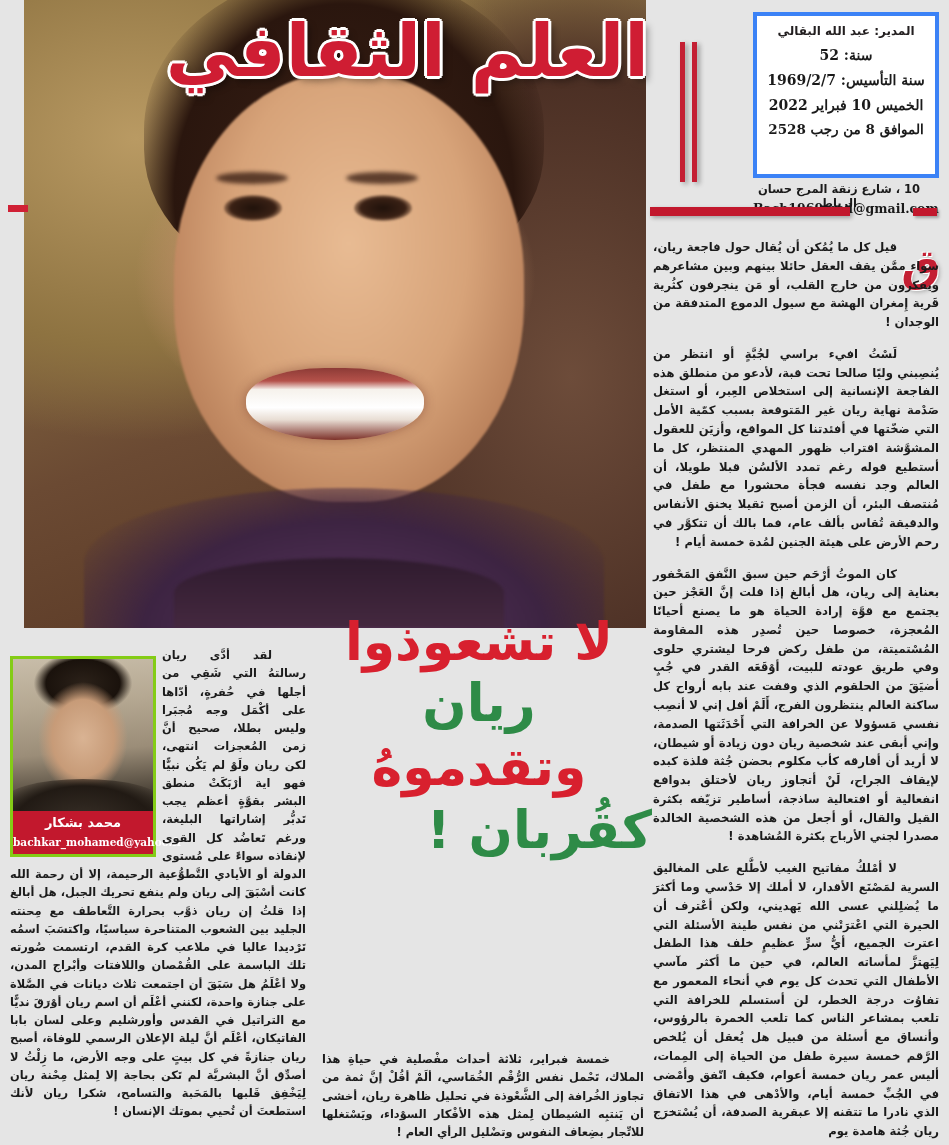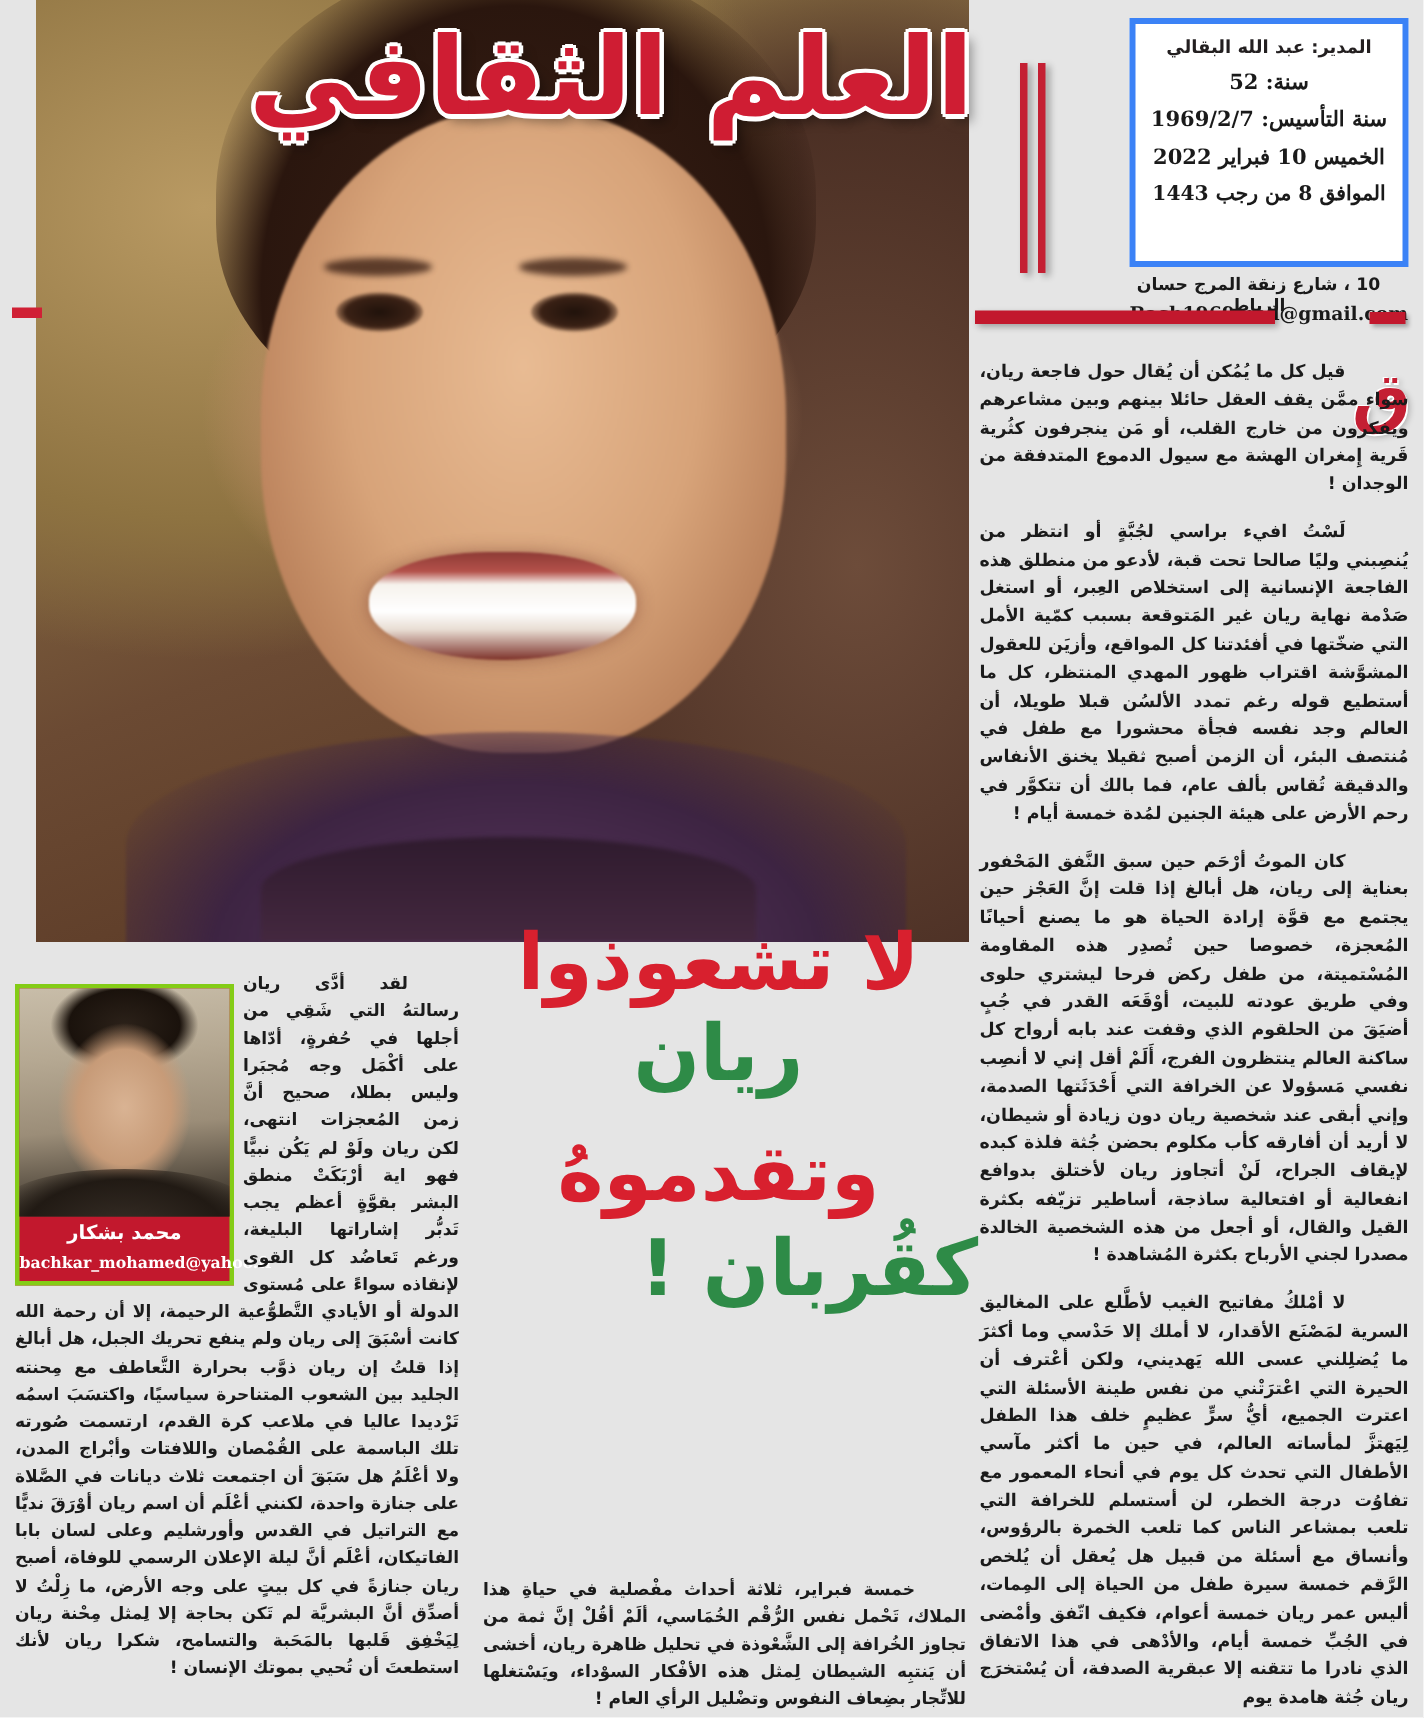--- a/index.html
+++ b/index.html
@@ -205,21 +205,21 @@
     direction: rtl;
     text-align: center;
     font-family: "DejaVu Sans", "Liberation Sans", sans-serif;
     font-weight: 700;
     font-size: 52px;
     line-height: 1.18;
     letter-spacing: -2px;
   }
   .headline .w-red   { color: #d8202e; }
   .headline .w-green { color: #2e8b47; }
-  .headline .l1 { display:block; margin-bottom: 18px; }
+  .headline .l1 { display:block; margin-bottom: 2px; }
   .headline .l2 { display:block; margin-bottom: 2px; }
   .headline .l3 { display:block;text-align:right; }
 
   
   .col-left {
     position: absolute;
     left: 10px; top: 646px;
     width: 296px;
     direction: rtl;
     text-align: justify;
@@ -304,21 +304,21 @@
   <div class="mast-bars">
     <i class="b1"></i>
     <i class="b2"></i>
   </div>
 
   <div class="info-box">
     <div class="director">المدير: عبد الله البقالي</div>
     <div class="line">سنة: 52</div>
     <div class="line">سنة التأسيس: 1969/2/7</div>
     <div class="line">الخميس 10 فبراير 2022</div>
-    <div class="line small">الموافق 8 من رجب  1443</div>
+    <div class="line small">الموافق 8 من رجب  2528</div>
   </div>
 
   <div class="address">10 ، شارع زنقة المرج حسان الرباط</div>
   <div class="email">Bach1969med@gmail.com</div>
 
   <div class="rule-long"></div>
   <div class="rule-short"></div>
   <div class="rule-tick"></div>
 
   <div class="dropcap">ق</div>

